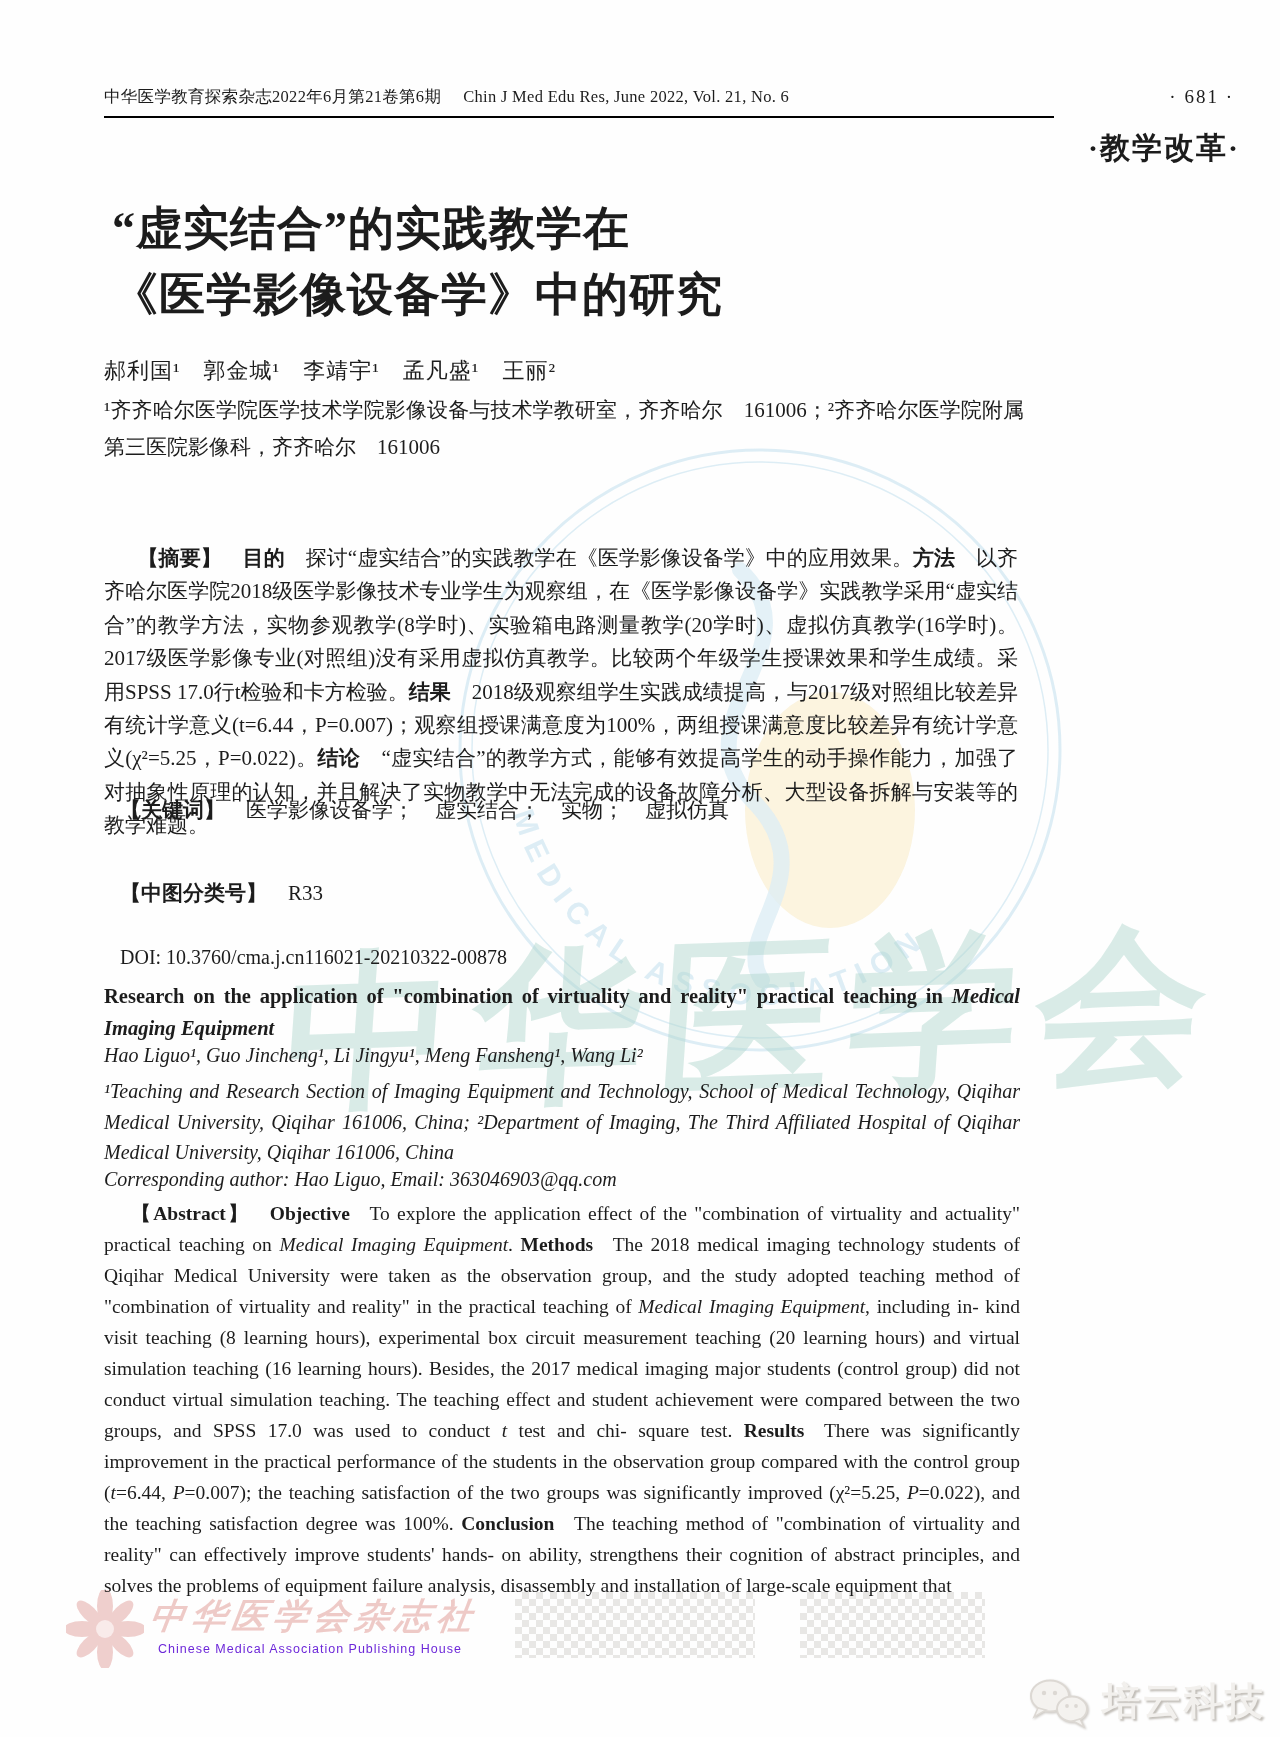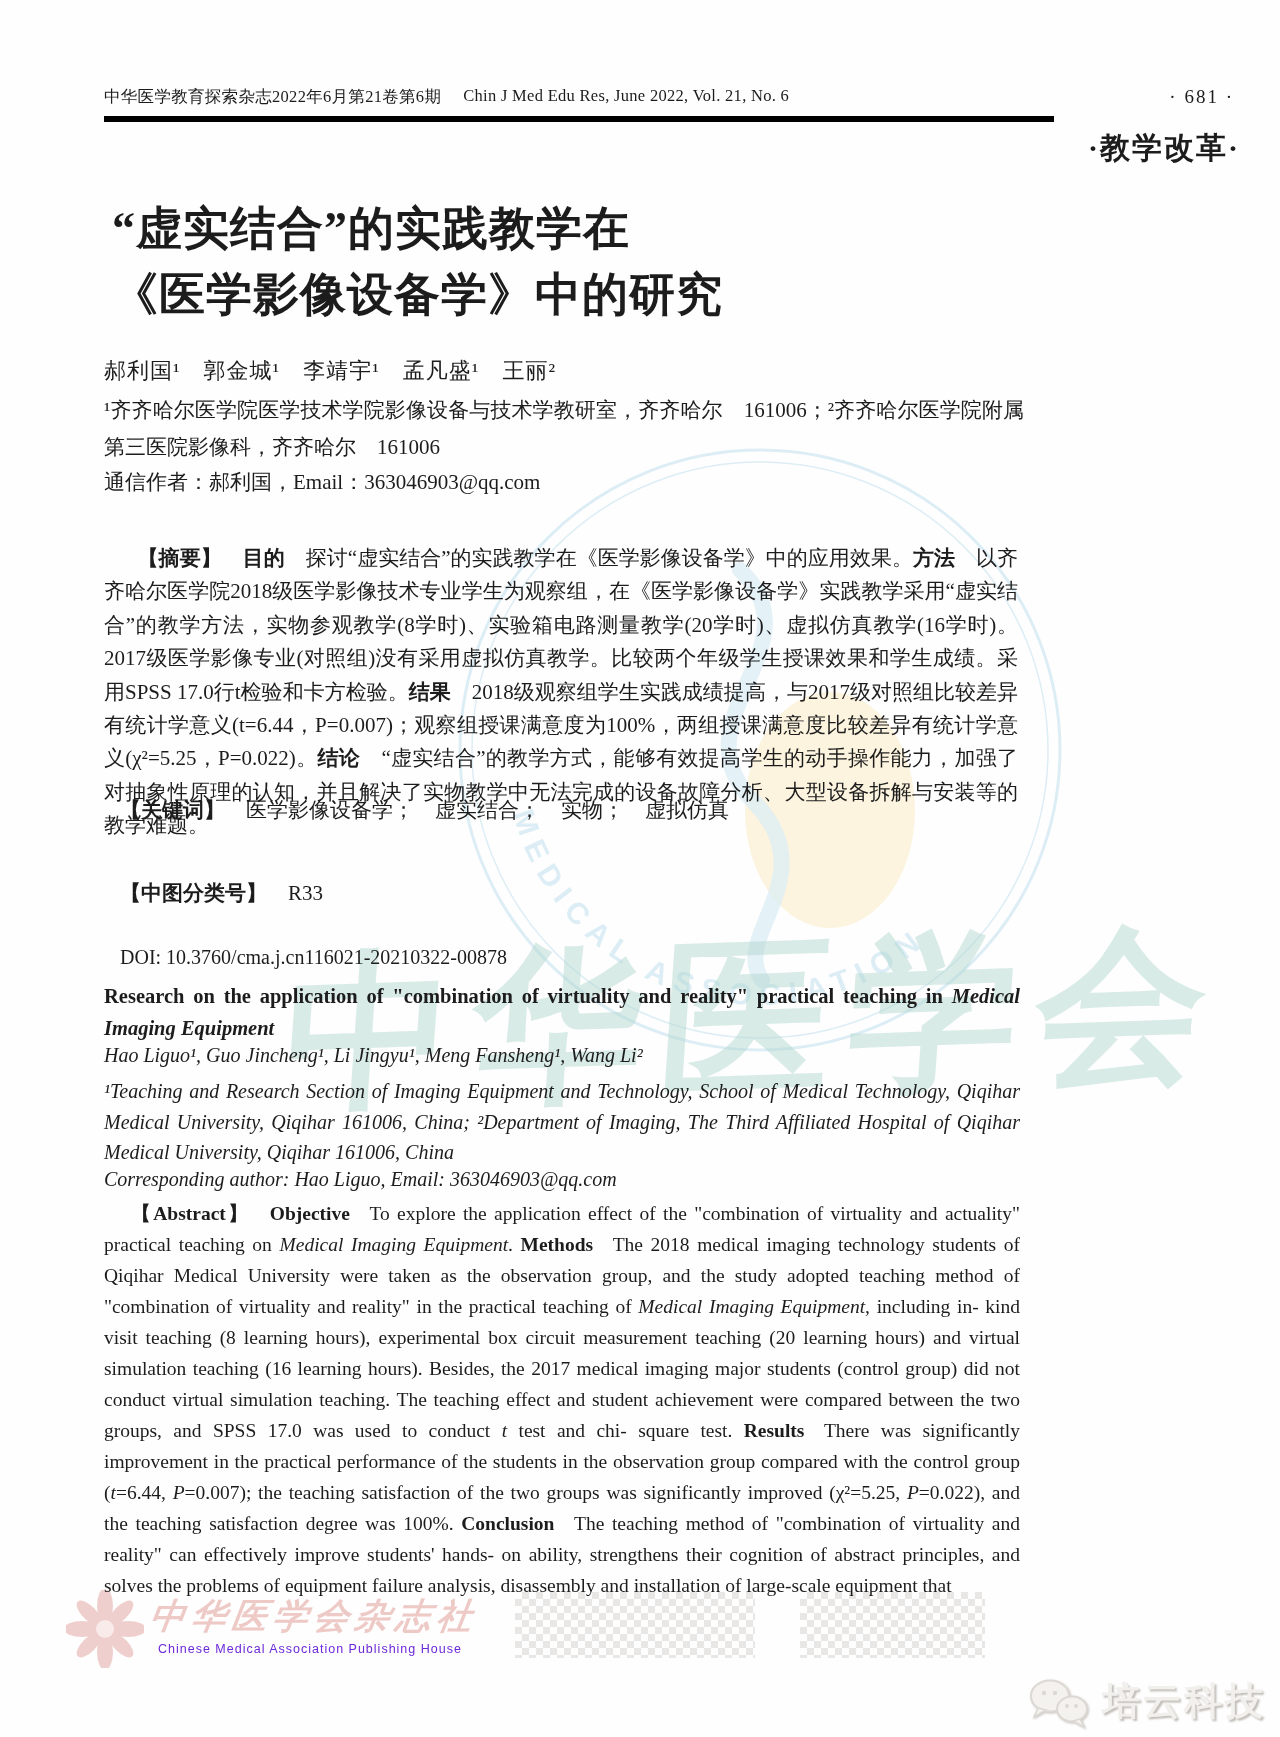--- a/index.html
+++ b/index.html
@@ -11,23 +11,23 @@
     font-family:"Liberation Serif","DejaVu Serif",serif;
     color:#1c1c1c;
     overflow:hidden;
   }
   .layer-watermark{position:absolute;inset:0;z-index:0;}
   .layer-content{position:absolute;inset:0;z-index:2;}
 
   
   .header-rule{
     position:absolute;left:104px;top:86px;width:950px;
-    padding-bottom:8px;border-bottom:6px solid #000000;
+    padding-bottom:8px;border-bottom:2px solid #000000;
     font-size:16.5px;letter-spacing:.3px;white-space:nowrap;
-    display:flex;gap:22px;align-items:flex-start;
+    display:flex;gap:22px;align-items:center;
   }
   .page-number{
     position:absolute;top:86px;right:46px;
     font-size:19px;letter-spacing:2px;
   }
   .section-label{
     position:absolute;top:128px;right:40px;
     font-size:30px;font-weight:600;letter-spacing:2px;
   }
 
@@ -175,21 +175,20 @@
     <div class="page-number">· 681 ·</div>
     <div class="section-label">·教学改革·</div>
 
     <h1 class="article-title">
       <span>“虚实结合”的实践教学在</span><br>
       <span>《医学影像设备学》中的研究</span>
     </h1>
 
     <div class="authors-cn">郝利国¹　郭金城¹　李靖宇¹　孟凡盛¹　王丽²</div>
     <div class="affiliation-cn">¹齐齐哈尔医学院医学技术学院影像设备与技术学教研室，齐齐哈尔　161006；²齐齐哈尔医学院附属第三医院影像科，齐齐哈尔　161006</div>
-    <div class="correspondence-cn">通信作者：郝利国，Email：363046903@qq.com</div>
 
     <div class="abstract-cn"><span style="font-weight: bold;">【摘要】</span><span>　</span><span style="font-weight: bold;">目的</span><span>　探讨“虚实结合”的实践教学在《医学影像设备学》中的应用效果。</span><span style="font-weight: bold;">方法</span><span>　以齐齐哈尔医学院2018级医学影像技术专业学生为观察组，在《医学影像设备学》实践教学采用“虚实结合”的教学方法，实物参观教学(8学时)、实验箱电路测量教学(20学时)、虚拟仿真教学(16学时)。2017级医学影像专业(对照组)没有采用虚拟仿真教学。比较两个年级学生授课效果和学生成绩。采用SPSS 17.0行t检验和卡方检验。</span><span style="font-weight: bold;">结果</span><span>　2018级观察组学生实践成绩提高，与2017级对照组比较差异有统计学意义(t=6.44，P=0.007)；观察组授课满意度为100%，两组授课满意度比较差异有统计学意义(χ²=5.25，P=0.022)。</span><span style="font-weight: bold;">结论</span><span>　“虚实结合”的教学方式，能够有效提高学生的动手操作能力，加强了对抽象性原理的认知，并且解决了实物教学中无法完成的设备故障分析、大型设备拆解与安装等的教学难题。</span></div>
 
     <div class="kv-line kv-keywords">
       <span class="b">【关键词】</span><span>　医学影像设备学；　虚实结合；　实物；　虚拟仿真</span>
     </div>
     <div class="kv-line kv-clc">
       <span class="b">【中图分类号】</span><span>　R33</span>
     </div>
     <div class="kv-line kv-doi">DOI: 10.3760/cma.j.cn116021-20210322-00878</div>

